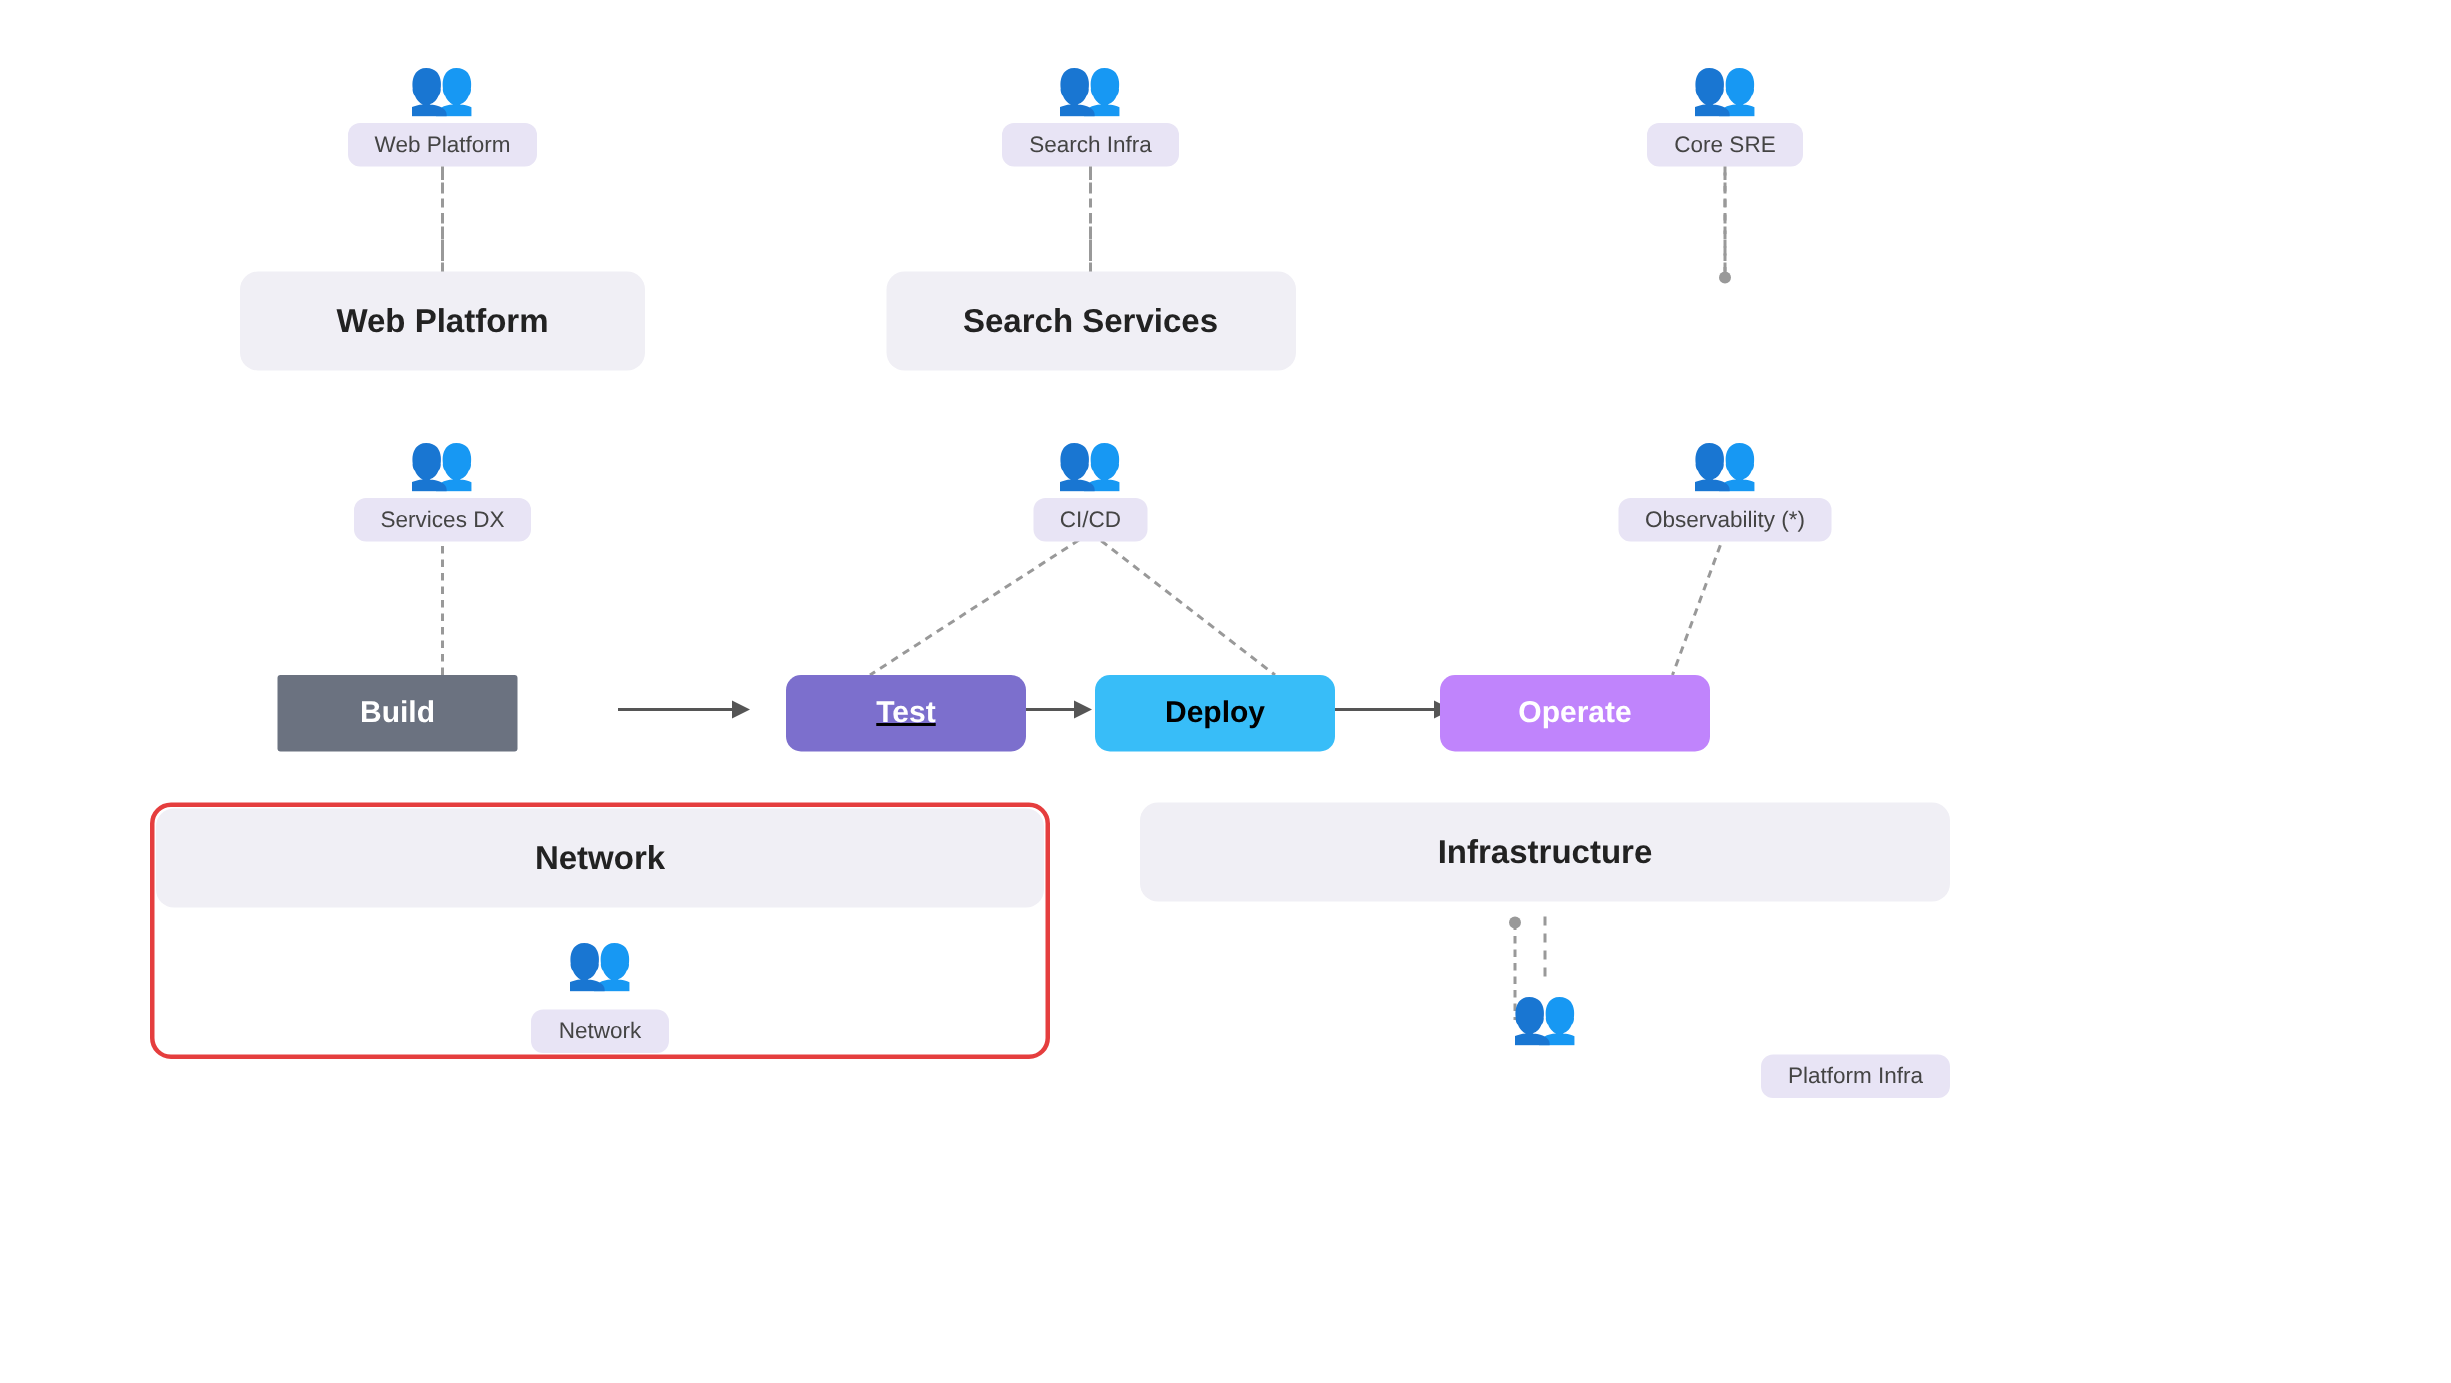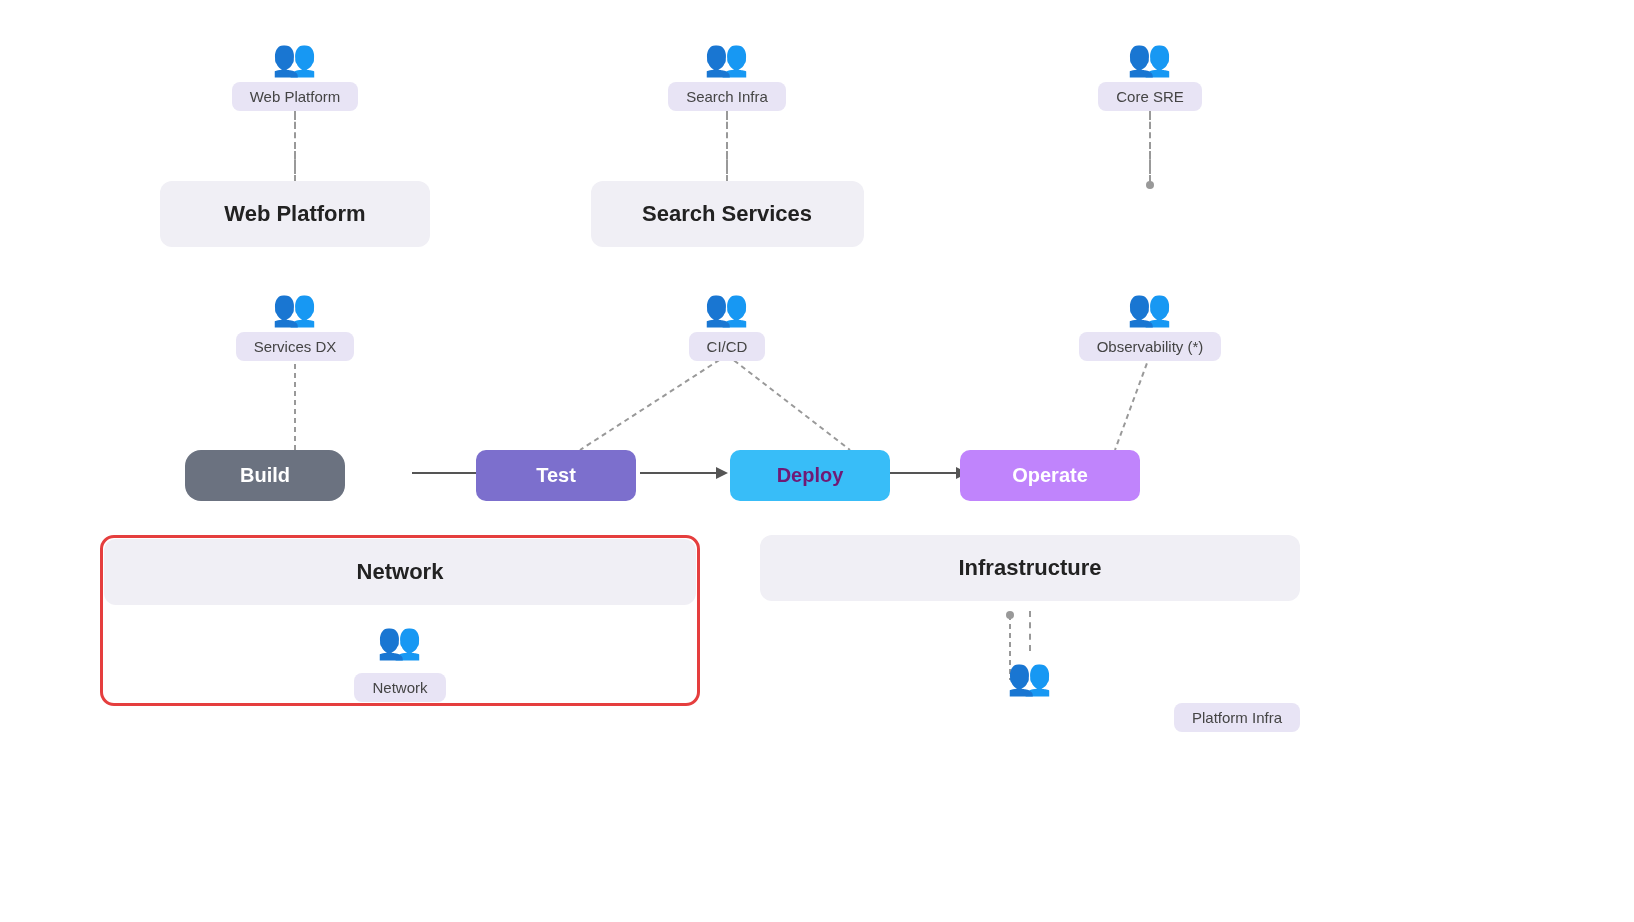--- a/index.html
+++ b/index.html
@@ -38,21 +38,21 @@
       font-size: 22px;
       font-weight: 700;
       color: #222;
       text-align: center;
       white-space: nowrap;
     }
 
     
     .stage-build {
       background: #6b7280;
-      border-radius: 16px;
+      border-radius: 2px;
       padding: 14px 36px;
       font-size: 20px;
       font-weight: 600;
       color: #fff;
       text-align: center;
     }
     .stage-test {
       background: #7c6fcd;
       border-radius: 10px;
       padding: 14px 36px;
@@ -60,21 +60,21 @@
       font-weight: 600;
       color: #fff;
       text-align: center;
     }
     .stage-deploy {
       background: #38bdf8;
       border-radius: 10px;
       padding: 14px 36px;
       font-size: 20px;
       font-weight: 600;
-      color: #701a75;
+      color: #000000;
       text-align: center;
     }
     .stage-operate {
       background: #c084fc;
       border-radius: 10px;
       padding: 14px 48px;
       font-size: 20px;
       font-weight: 600;
       color: #fff;
       text-align: center;
@@ -192,21 +192,21 @@
   <div style="position:absolute; left:1015px; top:290px; display:flex; flex-direction:column; align-items:center; width:270px;">
     <div class="people-icon">👥</div>
     <div class="team-badge">Observability (*)</div>
   </div>
 
 
   <div style="position:absolute; left:185px; top:450px;">
     <div class="stage-build" style="width:160px;">Build</div>
   </div>
 
-  <div style="position:absolute; left:476px; top:450px;">
+  <div style="position:absolute; left:524px; top:450px;text-decoration:underline;">
     <div class="stage-test" style="width:160px;">Test</div>
   </div>
 
   <div style="position:absolute; left:730px; top:450px;">
     <div class="stage-deploy" style="width:160px;">Deploy</div>
   </div>
 
   <div style="position:absolute; left:960px; top:450px;">
     <div class="stage-operate" style="width:180px;">Operate</div>
   </div>

